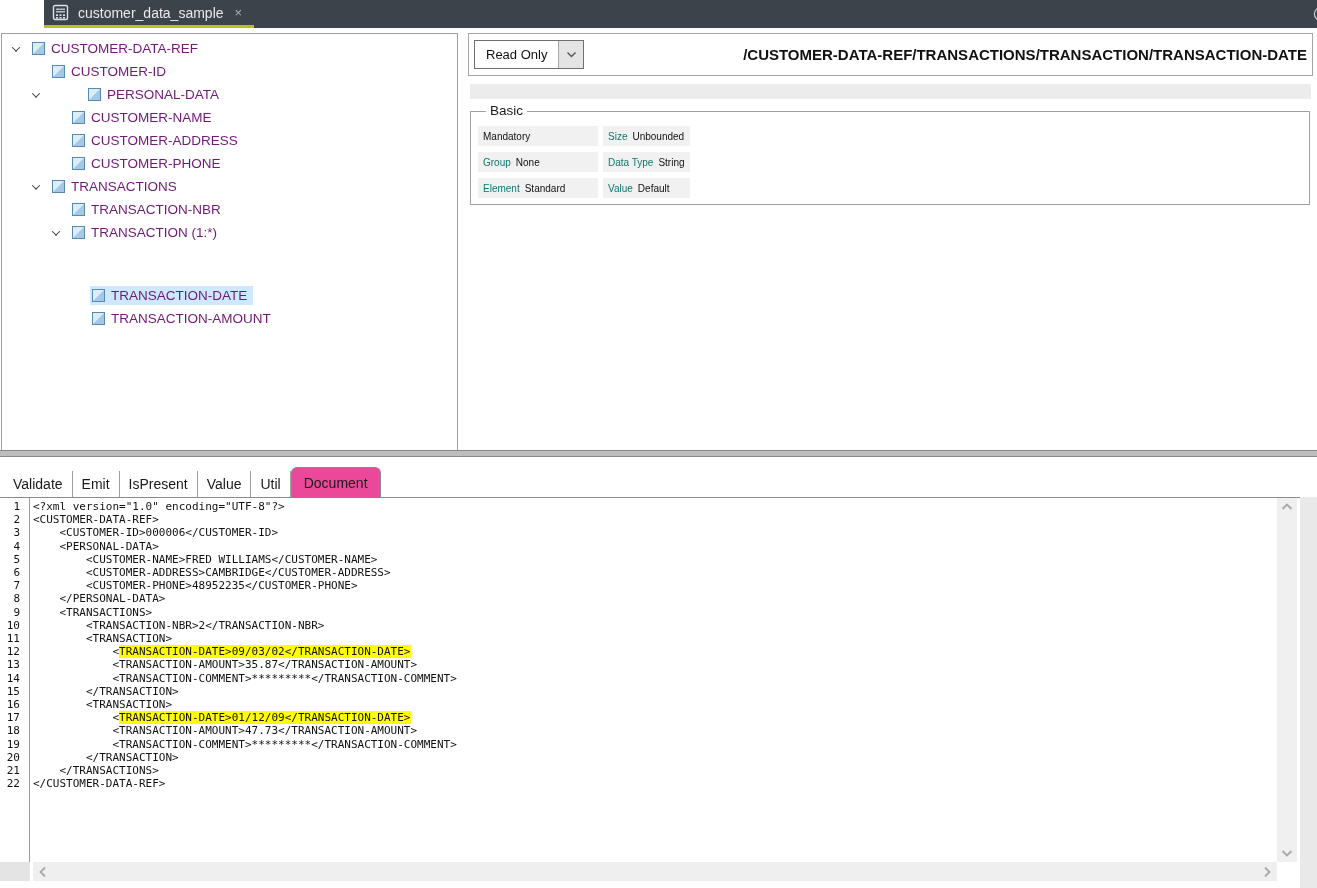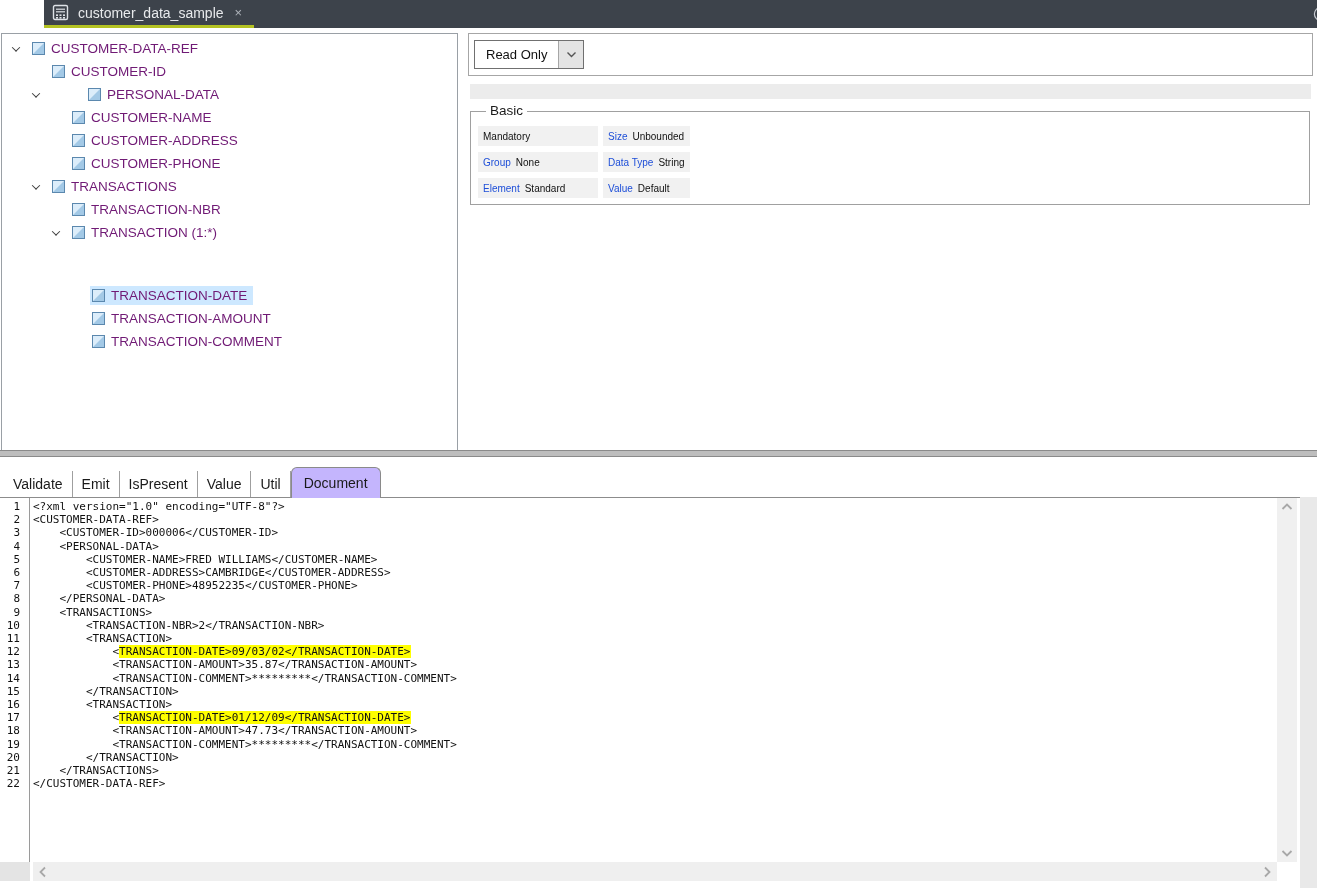--- a/index.html
+++ b/index.html
@@ -45,34 +45,34 @@
   .gray-strip { position:absolute; left:470px; top:84px; width:841px; height:15px; background:#ececec; }
   .basic-box { position:absolute; left:470px; top:111px; width:840px; height:94px;
                border:1px solid #a0a0a0; }
   .basic-legend { position:absolute; left:15px; top:-9px; background:#fff; padding:0 4px;
                   font-size:13.5px; color:#1a1a1a; }
   .fields { display:grid; grid-template-columns:120px max-content; column-gap:5px; row-gap:6px;
             padding:14px 0 0 7px; }
   .pill { background:#f1f1f1; font-size:10px; padding:1px 5px; height:20px;
           display:flex; align-items:center; gap:5px; white-space:nowrap; }
   .pill.fixed { width:120px; }
-  .plabel { color:#1d4ed8; }
+  .plabel { color:#0f766e; }
   .pvalue { color:#111; }
 
   
   .sash { position:absolute; left:0; top:450px; width:1317px; height:7px;
           background:#bdbdbd; border-top:1px solid #8a8a8a; border-bottom:1px solid #8a8a8a; }
 
   
   .tabstrip { position:absolute; left:0; top:467px; width:1317px; height:31px;
               display:flex; align-items:flex-end; padding-left:4px;
               border-bottom:1px solid #8c8c8c; background:#fff; }
   .btab { height:26px; display:flex; align-items:center; padding:0 9px;
           font-size:14px; color:#1a1a1a; border-right:1px solid #9f9f9f; cursor:default; }
-  .btab.active { position:relative; bottom:-1px; height:31px; background:#c4b5fd;
+  .btab.active { position:relative; bottom:-1px; height:31px; background:#ec4899;
                  border:1px solid #8a8a8a; border-bottom:none; border-radius:6px 6px 0 0;
                  z-index:2; padding:0 12px; }
 
   
   .code-area { position:absolute; left:0; top:498px; width:1277px; height:364px; background:#fff;
                font-family:"DejaVu Sans Mono", monospace; font-size:11px; line-height:13.2px;
                padding-top:2px; overflow:hidden; }
   .code-area::before { content:""; position:absolute; left:29px; top:0; width:1px; height:100%;
                        background:#9a9a9a; }
   .cline { display:flex; white-space:pre; }
@@ -209,38 +209,32 @@
         <span class="trow-label">TRANSACTION-DATE</span>
       </span>
     </div>
     <div class="trow" style="padding-left: 68px;">
       <span class="chev-slot"></span>
       <span class="trow-content">
         <span class="node-icon"></span>
         <span class="trow-label">TRANSACTION-AMOUNT</span>
       </span>
     </div>
-    <div class="trow" style="padding-left: 68px;">
-      <span class="chev-slot"></span>
-      <span class="trow-content">
-        <span class="node-icon"></span>
-        <span class="trow-label">TRANSACTION-COMMENT</span>
-      </span>
-    </div>
   </div>
 
 <div class="header-box">
   <div class="combo">
     <span class="combo-text">Read Only</span>
     <span class="combo-btn">
       <svg width="11" height="7" viewBox="0 0 11 7">
           <polyline points="1.5,1.5 5.5,5.5 9.5,1.5" fill="none" stroke="#555" stroke-width="1.4"></polyline>
         </svg>
     </span>
   </div>
+  <span class="path-label">/CUSTOMER-DATA-REF/TRANSACTIONS/TRANSACTION/TRANSACTION-DATE</span>
 </div>
 <div class="gray-strip"></div>
 <div class="basic-box">
   <span class="basic-legend">Basic</span>
   <div class="fields" id="fields">
       <div class="pill fixed">
         <span class="pvalue">Mandatory</span>
       </div>
       <div class="pill">
         <span class="plabel">Size</span>

